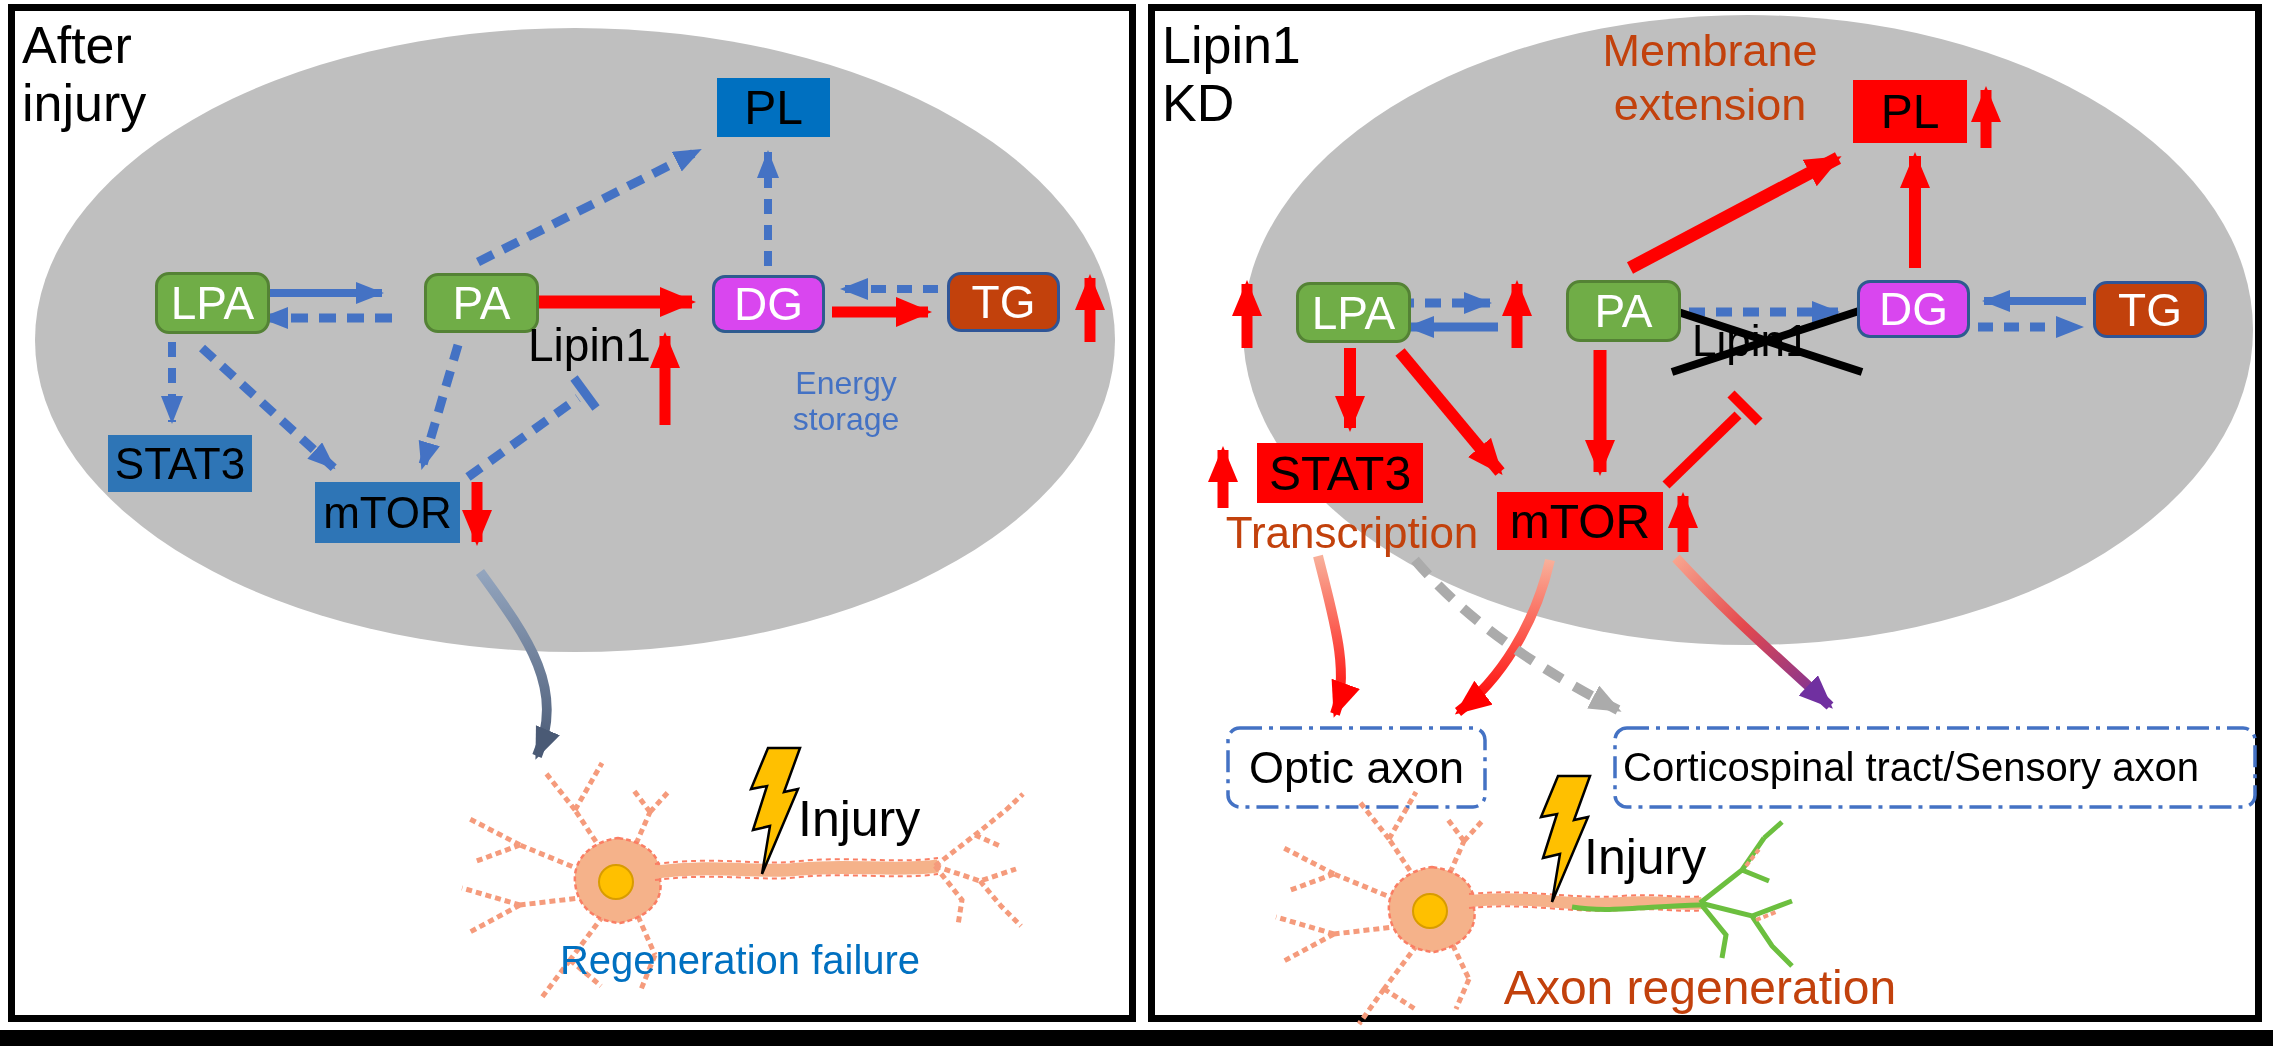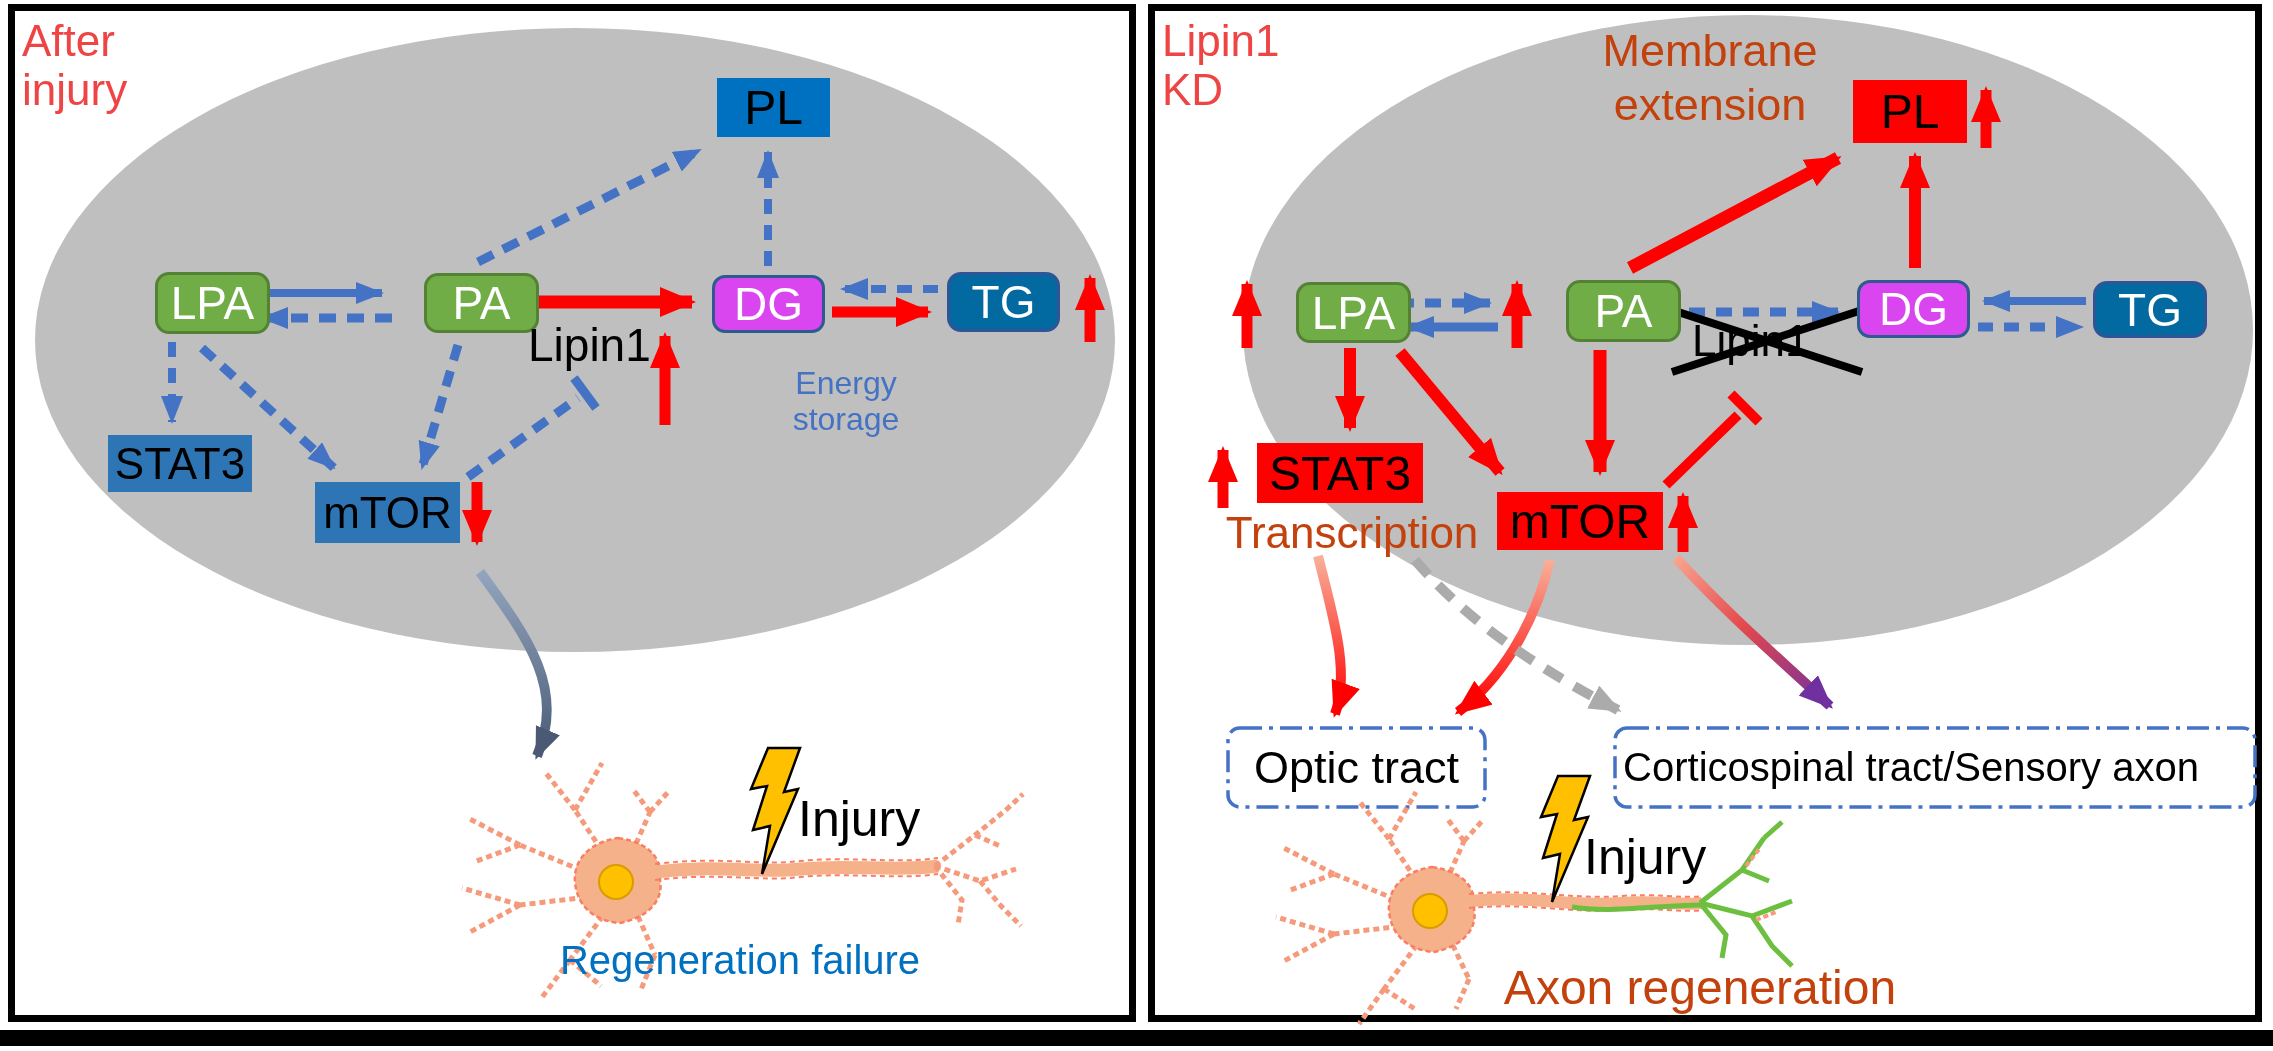--- a/index.html
+++ b/index.html
@@ -4,26 +4,26 @@
 <style>
   html,body{margin:0;padding:0;background:#fff;}
   .canvas{position:relative;width:2273px;height:1051px;background:#fff;overflow:hidden;
           font-family:"Liberation Sans", sans-serif;}
   .panel{position:absolute;top:4px;height:1018px;background:#fff;border:7px solid #000;box-sizing:border-box;}
   #left-panel{left:8px;width:1128px;}
   #right-panel{left:1148px;width:1114px;}
   #bottom-bar{position:absolute;left:0;top:1030px;width:2273px;height:16px;background:#000;}
   svg.overlay{position:absolute;left:0;top:0;pointer-events:none;}
   .txt{position:absolute;white-space:pre-line;}
-  .panel-title{font-size:44px;color:#ef4444;line-height:1.12;}
+  .panel-title{font-size:52px;color:#000000;line-height:1.12;}
   .node{position:absolute;display:flex;align-items:center;justify-content:center;
         font-size:46px;box-sizing:border-box;}
   .green{background:#70AD47;border:3px solid #548235;border-radius:14px;color:#fff;margin-left:24px;}
   .dg{background:#d946ef;border:3px solid #2E5B8F;border-radius:13px;color:#fff;}
-  .tg{background:#0369a1;border:3px solid #2F5597;border-radius:14px;color:#fff;}
+  .tg{background:#c2410c;border:3px solid #2F5597;border-radius:14px;color:#fff;}
   .plL{background:#0070C0;color:#000;}
   .statL{background:#2E75B6;color:#000;font-size:44px;}
   .redbox{background:#FF0000;color:#000;}
   .lbl-black{color:#000;}
   .lbl-red{color:#c2410c;}
   .lbl-blue{color:#4472C4;}
   .center{text-align:center;}
 </style>
 </head>
 <body>
@@ -216,20 +216,20 @@
   <div class="node green" style="left:1542px;top:280px;width:115px;height:62px;">PA</div>
   <div class="node redbox" style="left:1853px;top:80px;width:114px;height:63px;font-size:48px;">PL</div>
   <div class="node dg" style="left:1857px;top:280px;width:113px;height:58px;">DG</div>
   <div class="node tg" style="left:2093px;top:281px;width:114px;height:57px;">TG</div>
   <div class="node redbox" style="left:1257px;top:443px;width:166px;height:60px;font-size:48px;">STAT3</div>
   <div class="node redbox" style="left:1497px;top:492px;width:166px;height:58px;font-size:48px;">mTOR</div>
 
   <div class="txt lbl-black" style="left:1692px;top:316px;font-size:44px;">Lipin1</div>
   <div class="txt lbl-red center" style="left:1212px;top:508px;width:280px;font-size:44px;">Transcription</div>
 
-  <div class="txt lbl-black center" style="left:1228px;top:742px;width:257px;font-size:45px;">Optic tract</div>
+  <div class="txt lbl-black center" style="left:1228px;top:742px;width:257px;font-size:45px;">Optic axon</div>
   <div class="txt lbl-black center" style="left:1615px;top:745px;width:592px;font-size:40px;">Corticospinal tract/Sensory axon</div>
 
   <div class="txt lbl-black" style="left:1584px;top:828px;font-size:50px;">Injury</div>
   <div class="txt lbl-red center" style="left:1480px;top:960px;width:440px;font-size:48px;">Axon regeneration</div>
 
   <div id="bottom-bar"></div>
 </div>
 
 </body></html>

